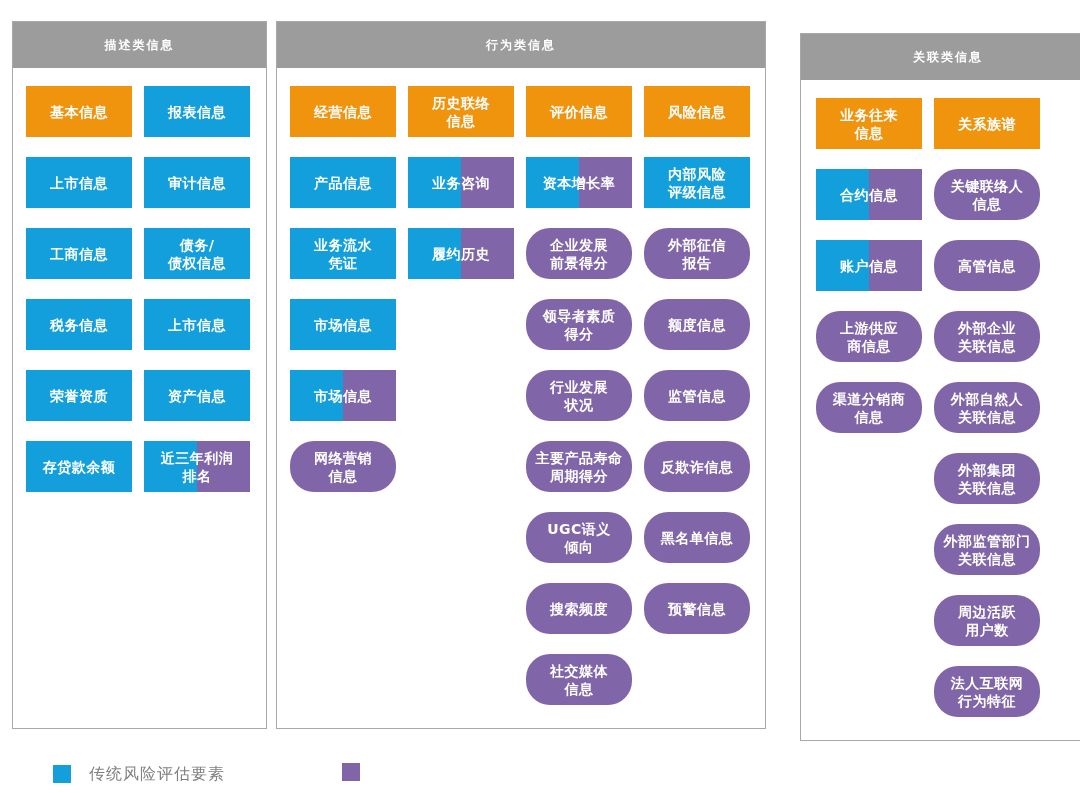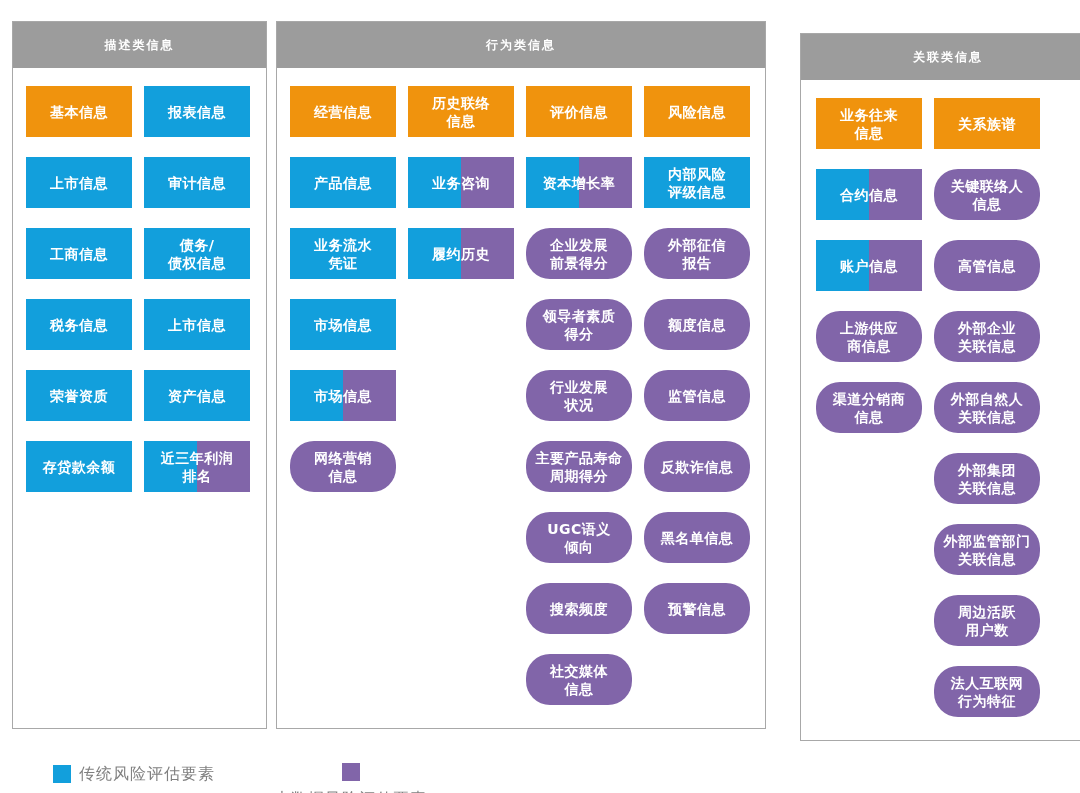--- a/index.html
+++ b/index.html
@@ -67,21 +67,21 @@
   }
   .box.orange { background: var(--orange, #F0930D); }
   .box.blue   { background: var(--blue,   #129FDC); }
   .box.purple { background: var(--purple, #8165A9); border-radius: 24px; }
   .box.split  { background: linear-gradient(to right, var(--blue, #129FDC) 50%, var(--purple, #8165A9) 50%); }
   .legend-item {
     position: absolute;
     top: 763px;
     display: flex;
     align-items: center;
-    gap: 8px;
+    gap: 18px;
     height: 22px;
     padding-left: 41px;
   }
   .legend-item-0 { left: 12px; }
   .legend-item-1 { left: 233px; flex-direction: column; }
   .swatch {
     width: 18px;
     height: 18px;
     flex: 0 0 18px;
   }

